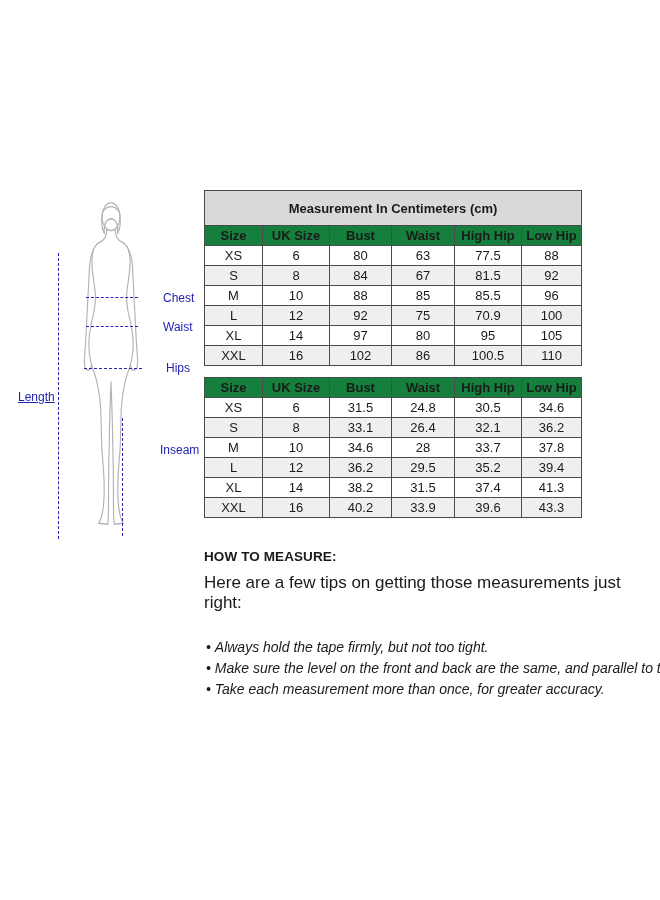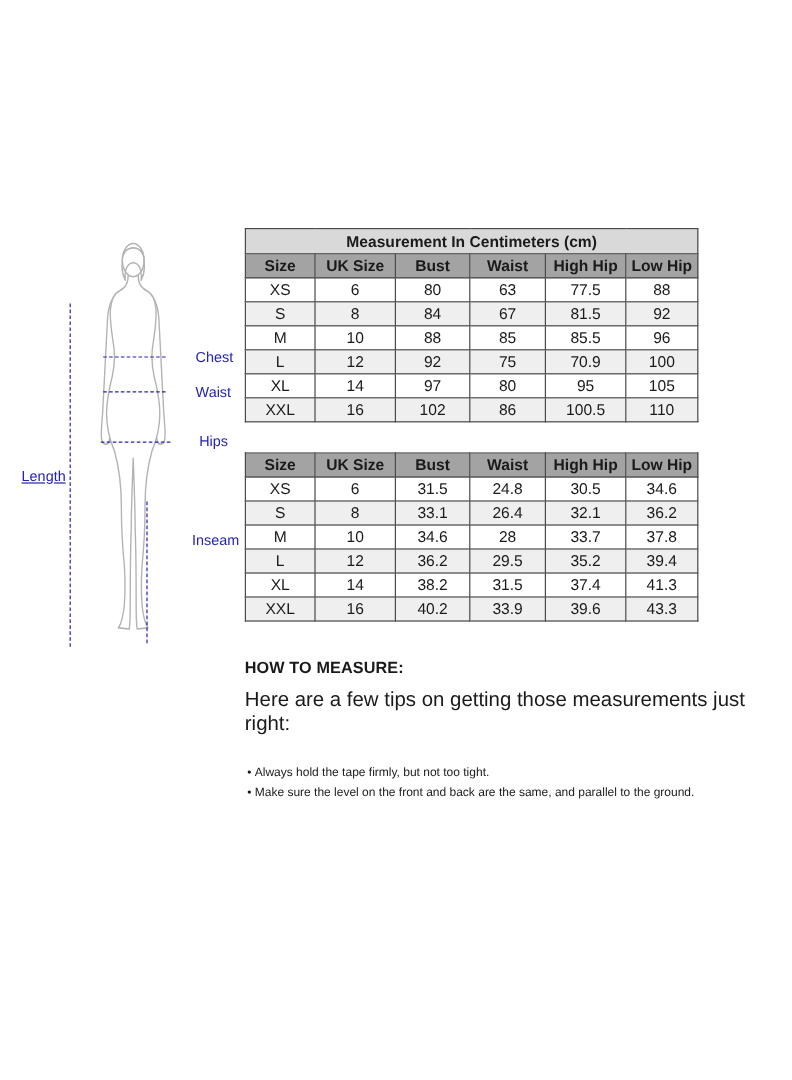--- a/index.html
+++ b/index.html
@@ -42,38 +42,39 @@
     text-align: center;
     vertical-align: middle;
     height: 20px;
     padding: 1px 2px;
     font-weight: normal;
   }
   table.size-table th.table-title {
     background: #d9d9d9;
     font-weight: bold;
     font-size: 13px;
-    height: 21px;
-  }
-  table.size-table thead tr.col-head th { font-weight: bold; background: #a3a3a3; }
+    height: 35px;
+  }
+  table.size-table thead tr.col-head th { font-weight: bold; background: #15803d; }
   table.size-table tbody tr:nth-child(even) td { background: #efefef; }
 
   
   .howto { position: absolute; left: 204px; top: 549px; width: 452px; }
   .howto h3 {
     font-size: 13.5px;
     font-weight: bold;
     letter-spacing: 0.1px;
   }
   .howto p { margin-top: 9px; font-size: 17px; }
   .howto ul { margin-top: 26px; list-style: none; }
   .howto ul li {
-    font-size: 10px;
+    font-size: 14px;
     margin: 0 16px 5px 2px;
     white-space: nowrap;
+    font-style: italic;
   }
   .howto ul li::before { content: "\2022\00a0"; }
 </style>
 </head>
 <body>
 
 <div class="page">
 
   <div class="figure-area">
     <svg class="silhouette" viewBox="0 0 90 350" preserveAspectRatio="none" fill="none" stroke="#b3b3b3" stroke-width="1.4" stroke-linejoin="round">
@@ -245,16 +246,17 @@
         </tr>
       </tbody>
     </table>
 
   <div class="howto">
     <h3>HOW TO MEASURE:</h3>
     <p>Here are a few tips on getting those measurements just right:</p>
     <ul>
         <li>Always hold the tape firmly, but not too tight.</li>
         <li>Make sure the level on the front and back are the same, and parallel to the ground.</li>
+        <li>Take each measurement more than once, for greater accuracy.</li>
       </ul>
   </div>
 
 </div>
 
 </body></html>

